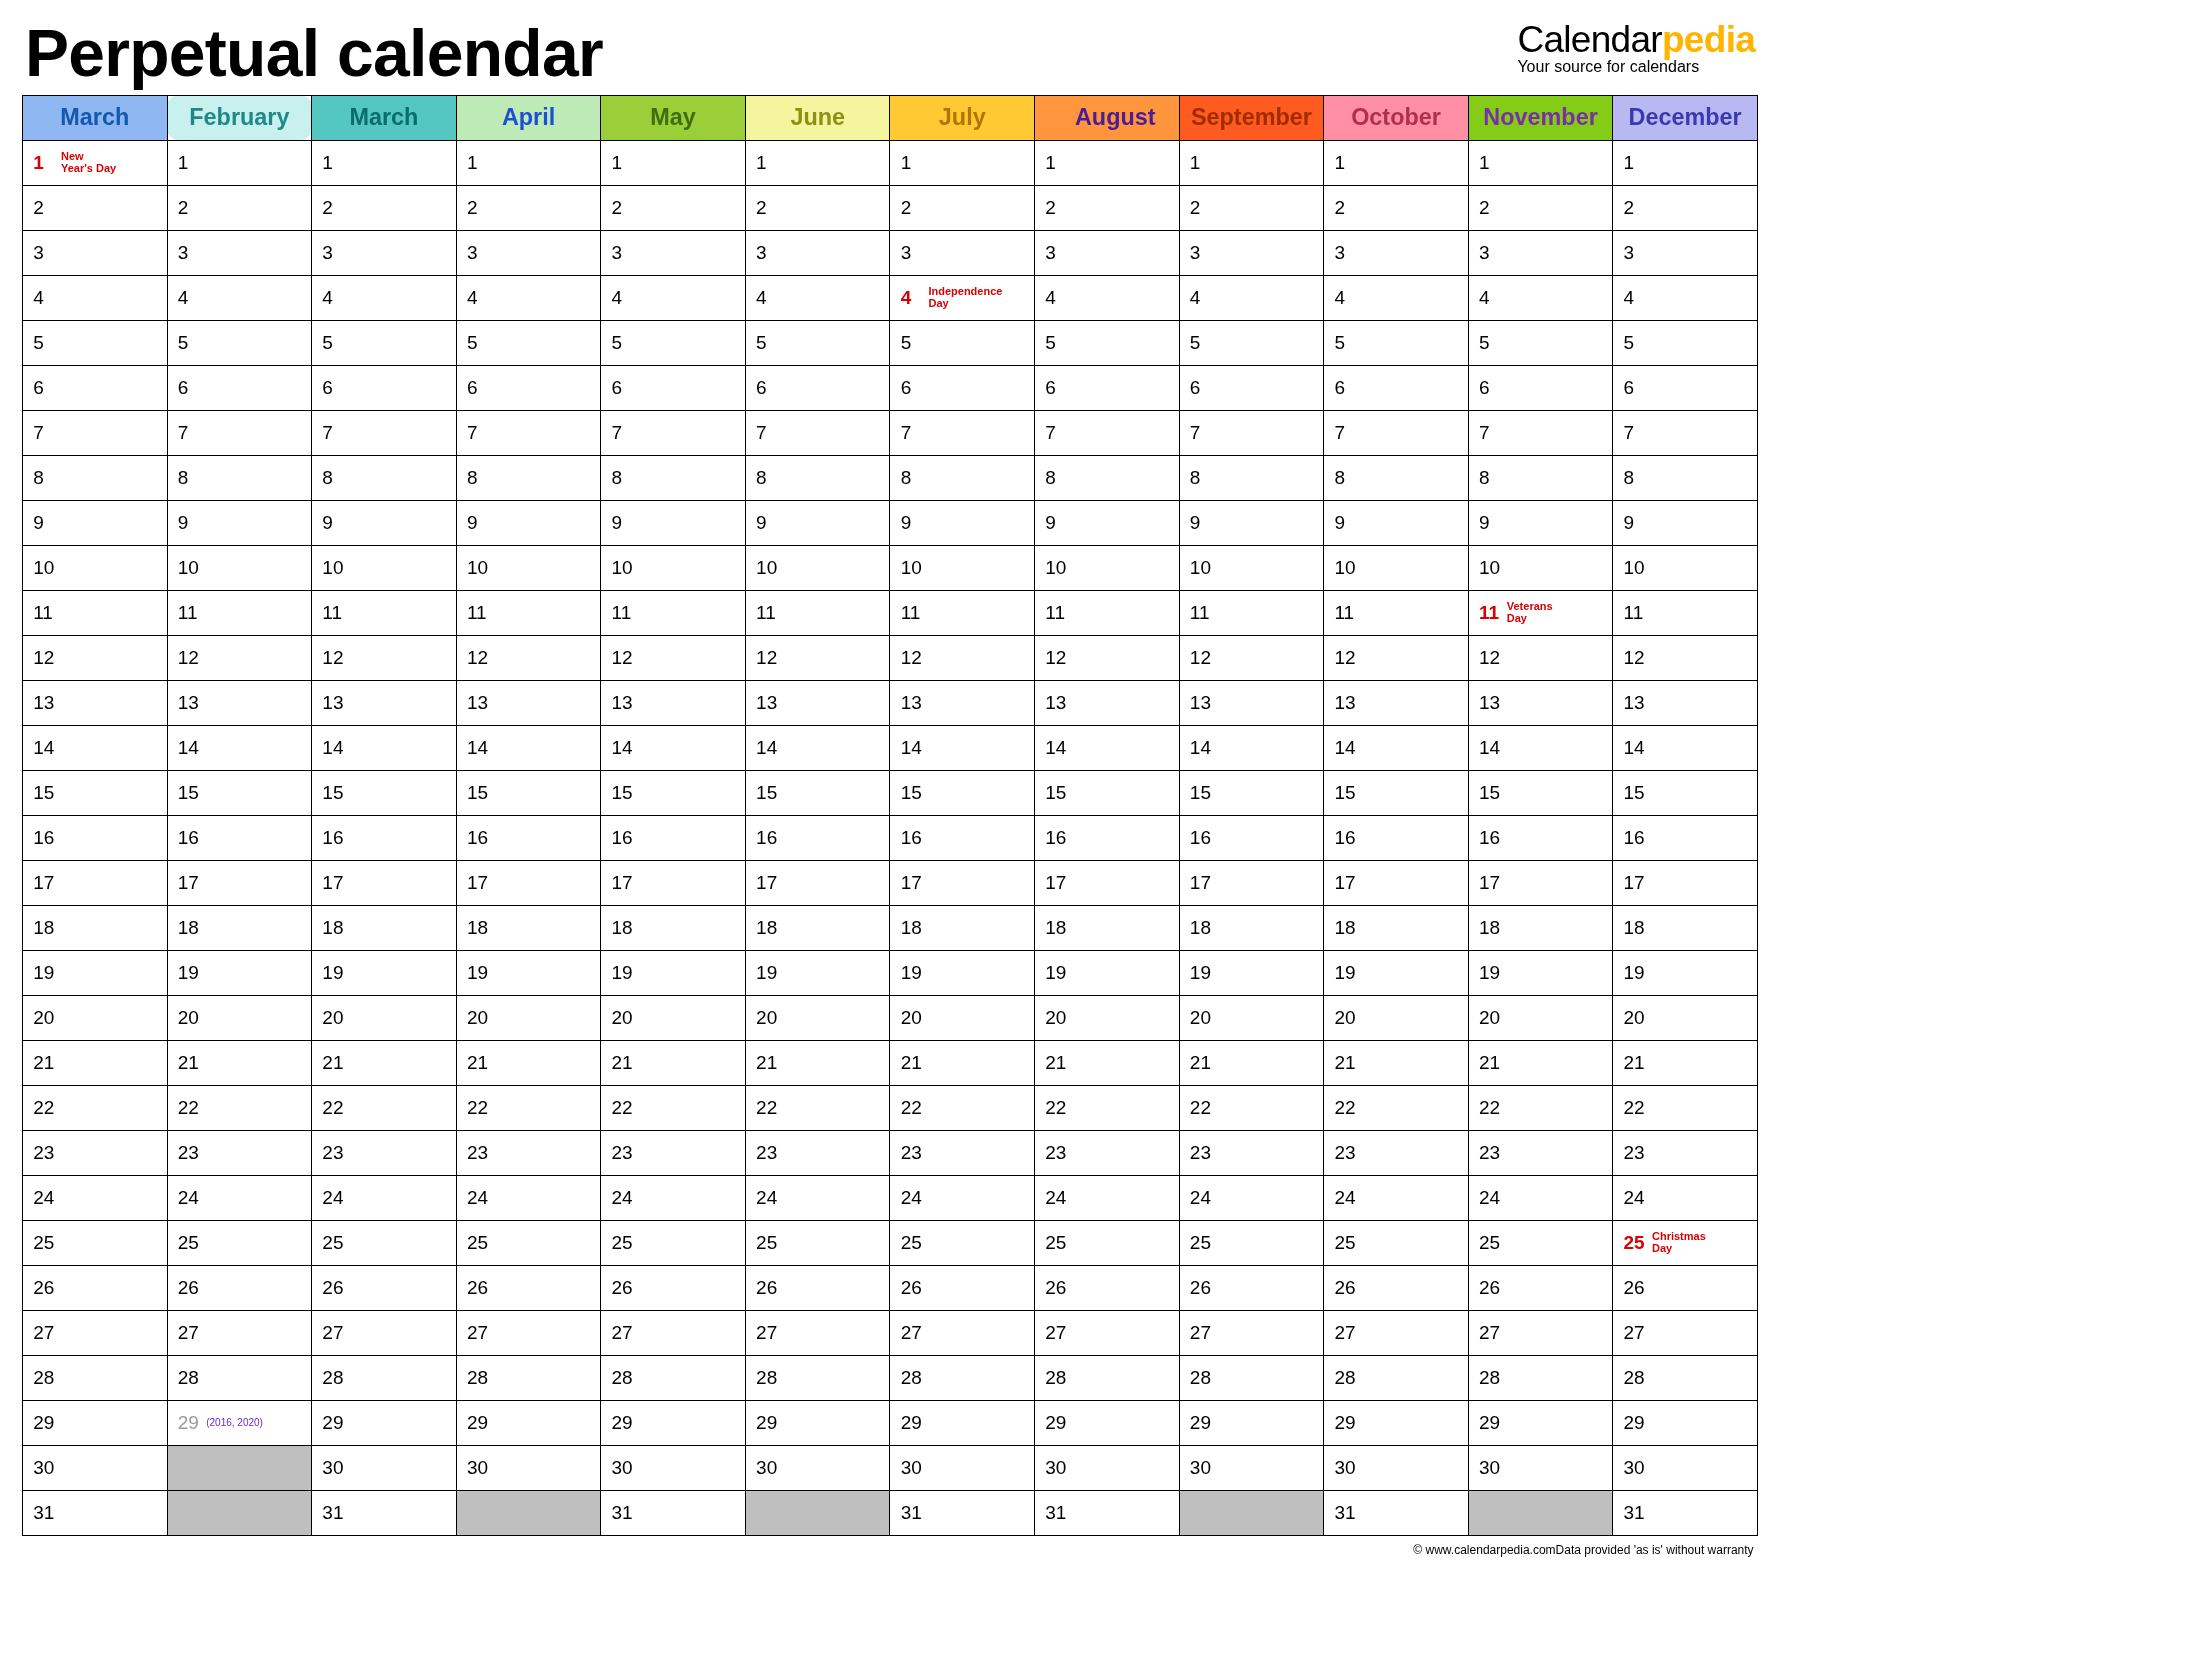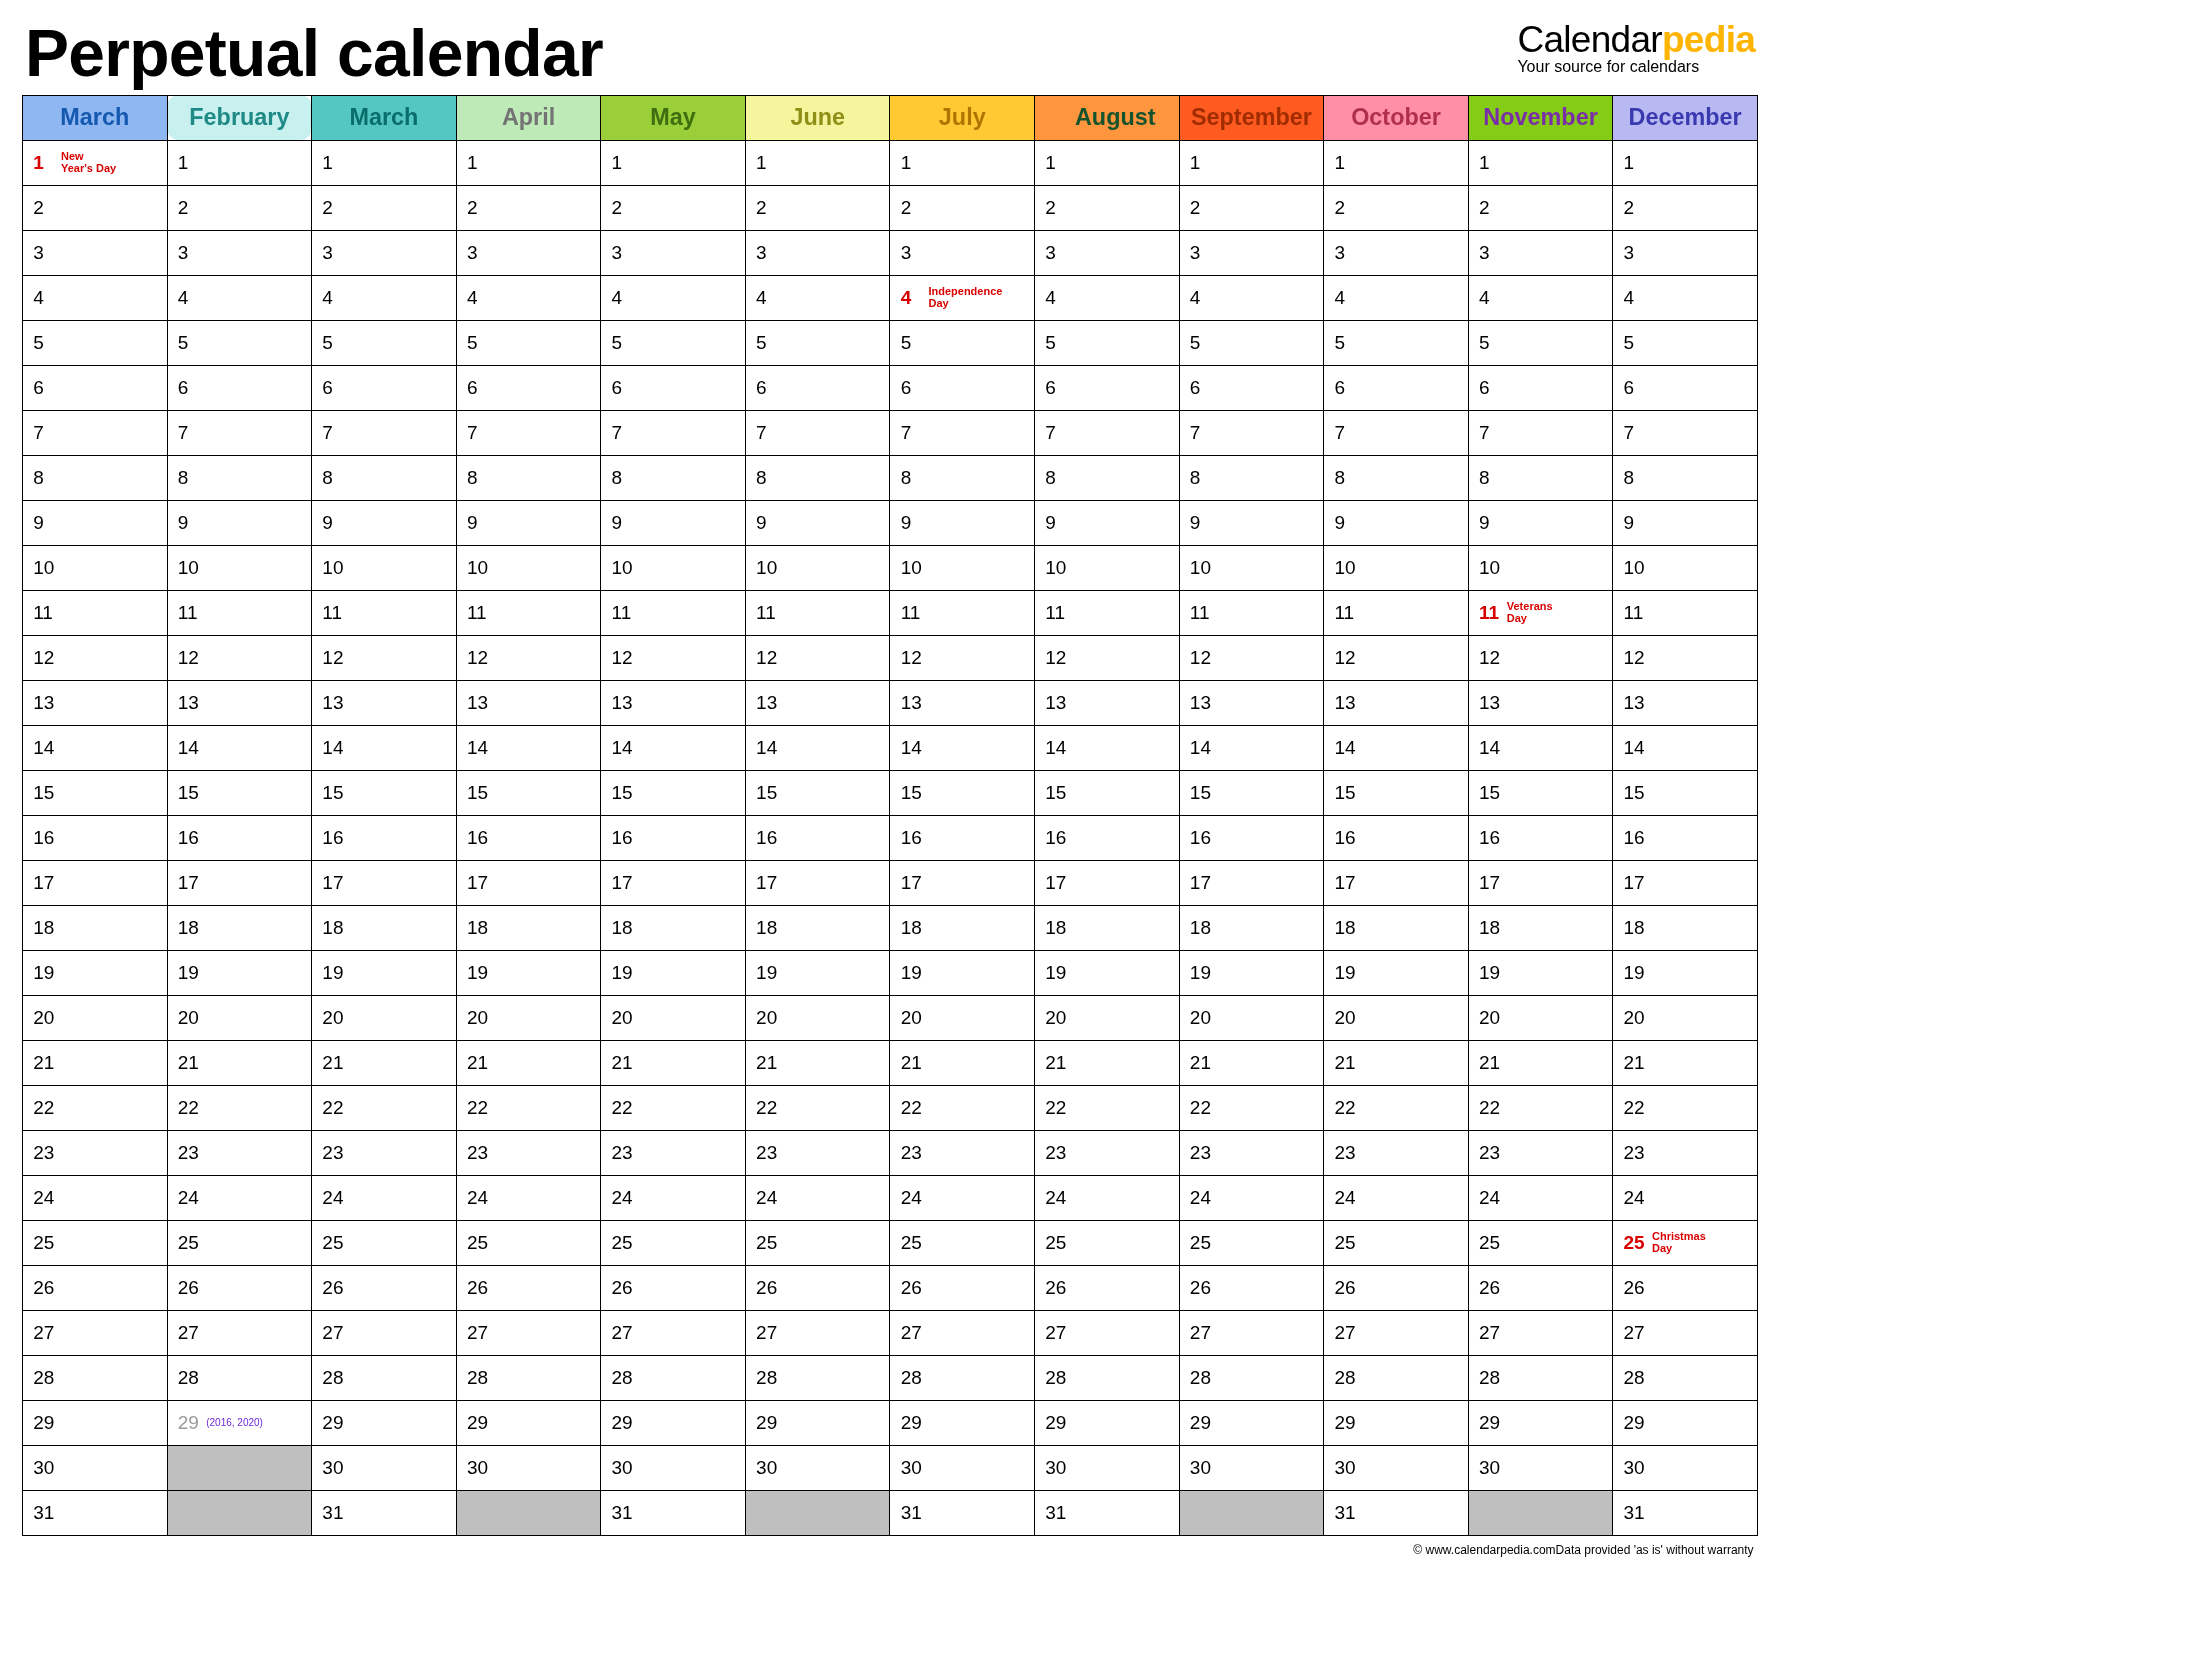--- a/index.html
+++ b/index.html
@@ -113,25 +113,25 @@
       <div class="brand-sub">Your source for calendars</div>
     </div>
   </div>
 
   <table class="cal">
     <thead>
       <tr id="month-header-row">
           <th style="background: rgb(143, 184, 242); color: rgb(21, 88, 176);">March</th>
           <th style="background: rgb(199, 240, 238); color: rgb(30, 138, 134); border-radius: 12px;">February</th>
           <th style="background: rgb(85, 199, 194); color: rgb(10, 110, 106);">March</th>
-          <th style="background: rgb(190, 234, 184); color: #737373;">April</th>
+          <th style="background: rgb(190, 234, 184); color: #1d4ed8;">April</th>
           <th style="background: rgb(154, 207, 58); color: rgb(62, 110, 15);">May</th>
           <th style="background: rgb(244, 245, 156); color: rgb(143, 143, 24);">June</th>
           <th style="background: rgb(255, 201, 51); color: rgb(176, 116, 0);">July</th>
-          <th style="background: rgb(255, 150, 61); color: #14532d; padding-left: 27px;">August</th>
+          <th style="background: rgb(255, 150, 61); color: #4c1d95; padding-left: 27px;">August</th>
           <th style="background: rgb(255, 90, 31); color: rgb(160, 44, 0);">September</th>
           <th style="background: rgb(255, 143, 164); color: rgb(176, 48, 75);">October</th>
           <th style="background: #84cc16; color: rgb(122, 47, 168);">November</th>
           <th style="background: rgb(184, 184, 242); color: rgb(58, 58, 176);">December</th>
         </tr>
     </thead>
     <tbody id="cal-body">
         <tr>
           <td class="holiday">
             <div class="cell-inner">

